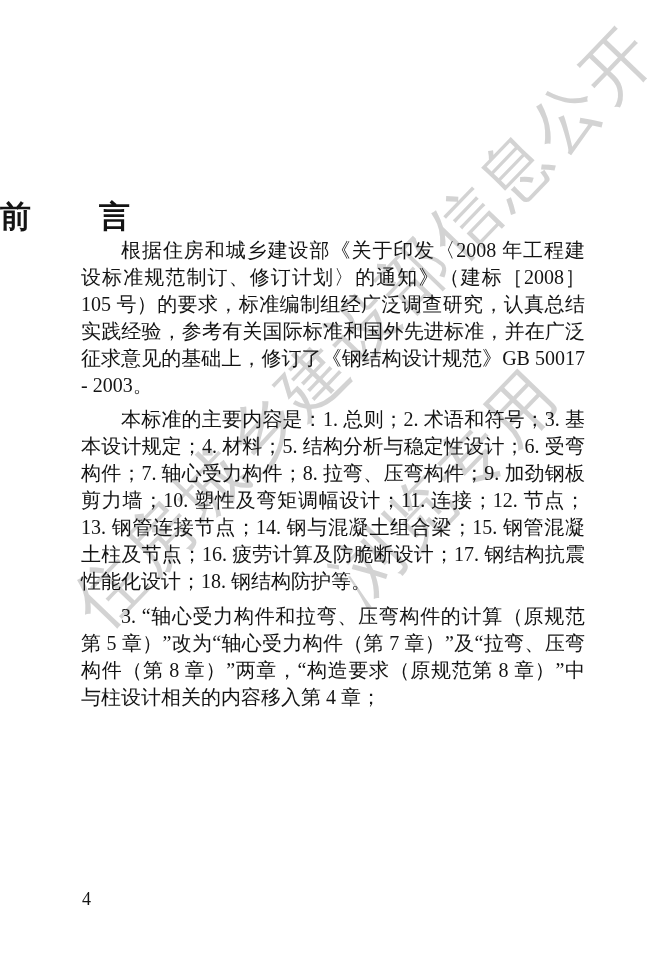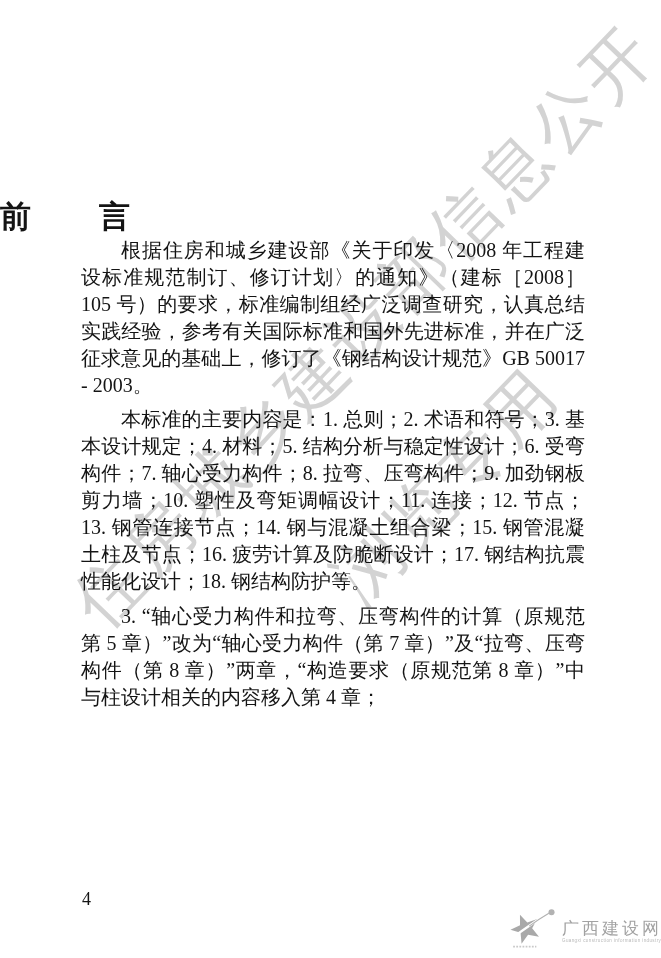--- a/index.html
+++ b/index.html
@@ -123,29 +123,14 @@
     <p>本标准的主要内容是：1. 总则；2. 术语和符号；3. 基本设计规定；4. 材料；5. 结构分析与稳定性设计；6. 受弯构件；7. 轴心受力构件；8. 拉弯、压弯构件；9. 加劲钢板剪力墙；10. 塑性及弯矩调幅设计；11. 连接；12. 节点；13. 钢管连接节点；14. 钢与混凝土组合梁；15. 钢管混凝土柱及节点；16. 疲劳计算及防脆断设计；17. 钢结构抗震性能化设计；18. 钢结构防护等。</p>
     <p>3. “轴心受力构件和拉弯、压弯构件的计算（原规范第 5 章）”改为“轴心受力构件（第 7 章）”及“拉弯、压弯构件（第 8 章）”两章，“构造要求（原规范第 8 章）”中与柱设计相关的内容移入第 4 章；</p>
   </div>
 
   <div class="watermark-line wm-1">住房城乡建设部信息公开</div>
 
   <div class="watermark-line wm-2">浏览专用</div>
 
   <div class="page-number">4</div>
 
-  <div class="site-logo">
-    <span class="star-wrap">
-      <svg width="58" height="50" viewBox="0 0 64 56" xmlns="http://www.w3.org/2000/svg">
-        <polygon points="0,-17 4.4,-5.9 16.2,-5.3 7.0,2.1 10.5,13.8 0,7.2 -10.5,13.8 -7.0,2.1 -16.2,-5.3 -4.4,-5.9" transform="translate(26,30) rotate(-22)" fill="#a9a9a9"></polygon>
-        <path d="M4,45 C18,35 36,22 52,12" stroke="#ffffff" stroke-width="2.6" fill="none"></path>
-        <path d="M30,27 C38,21 46,16 52,12.5" stroke="#b2b2b2" stroke-width="1.3" fill="none"></path>
-        <circle cx="55" cy="11.5" r="3.4" fill="#b2b2b2"></circle>
-        <path d="M12,50 h26" stroke="#c9c9c9" stroke-width="2" stroke-dasharray="2 1.5"></path>
-      </svg>
-    </span>
-    <span class="logo-text-block">
-      <div class="logo-name">广西建设网</div>
-      <div class="logo-tagline">Guangxi construction information industry net</div>
-    </span>
-  </div>
 
 </div>
 
 </body></html>

